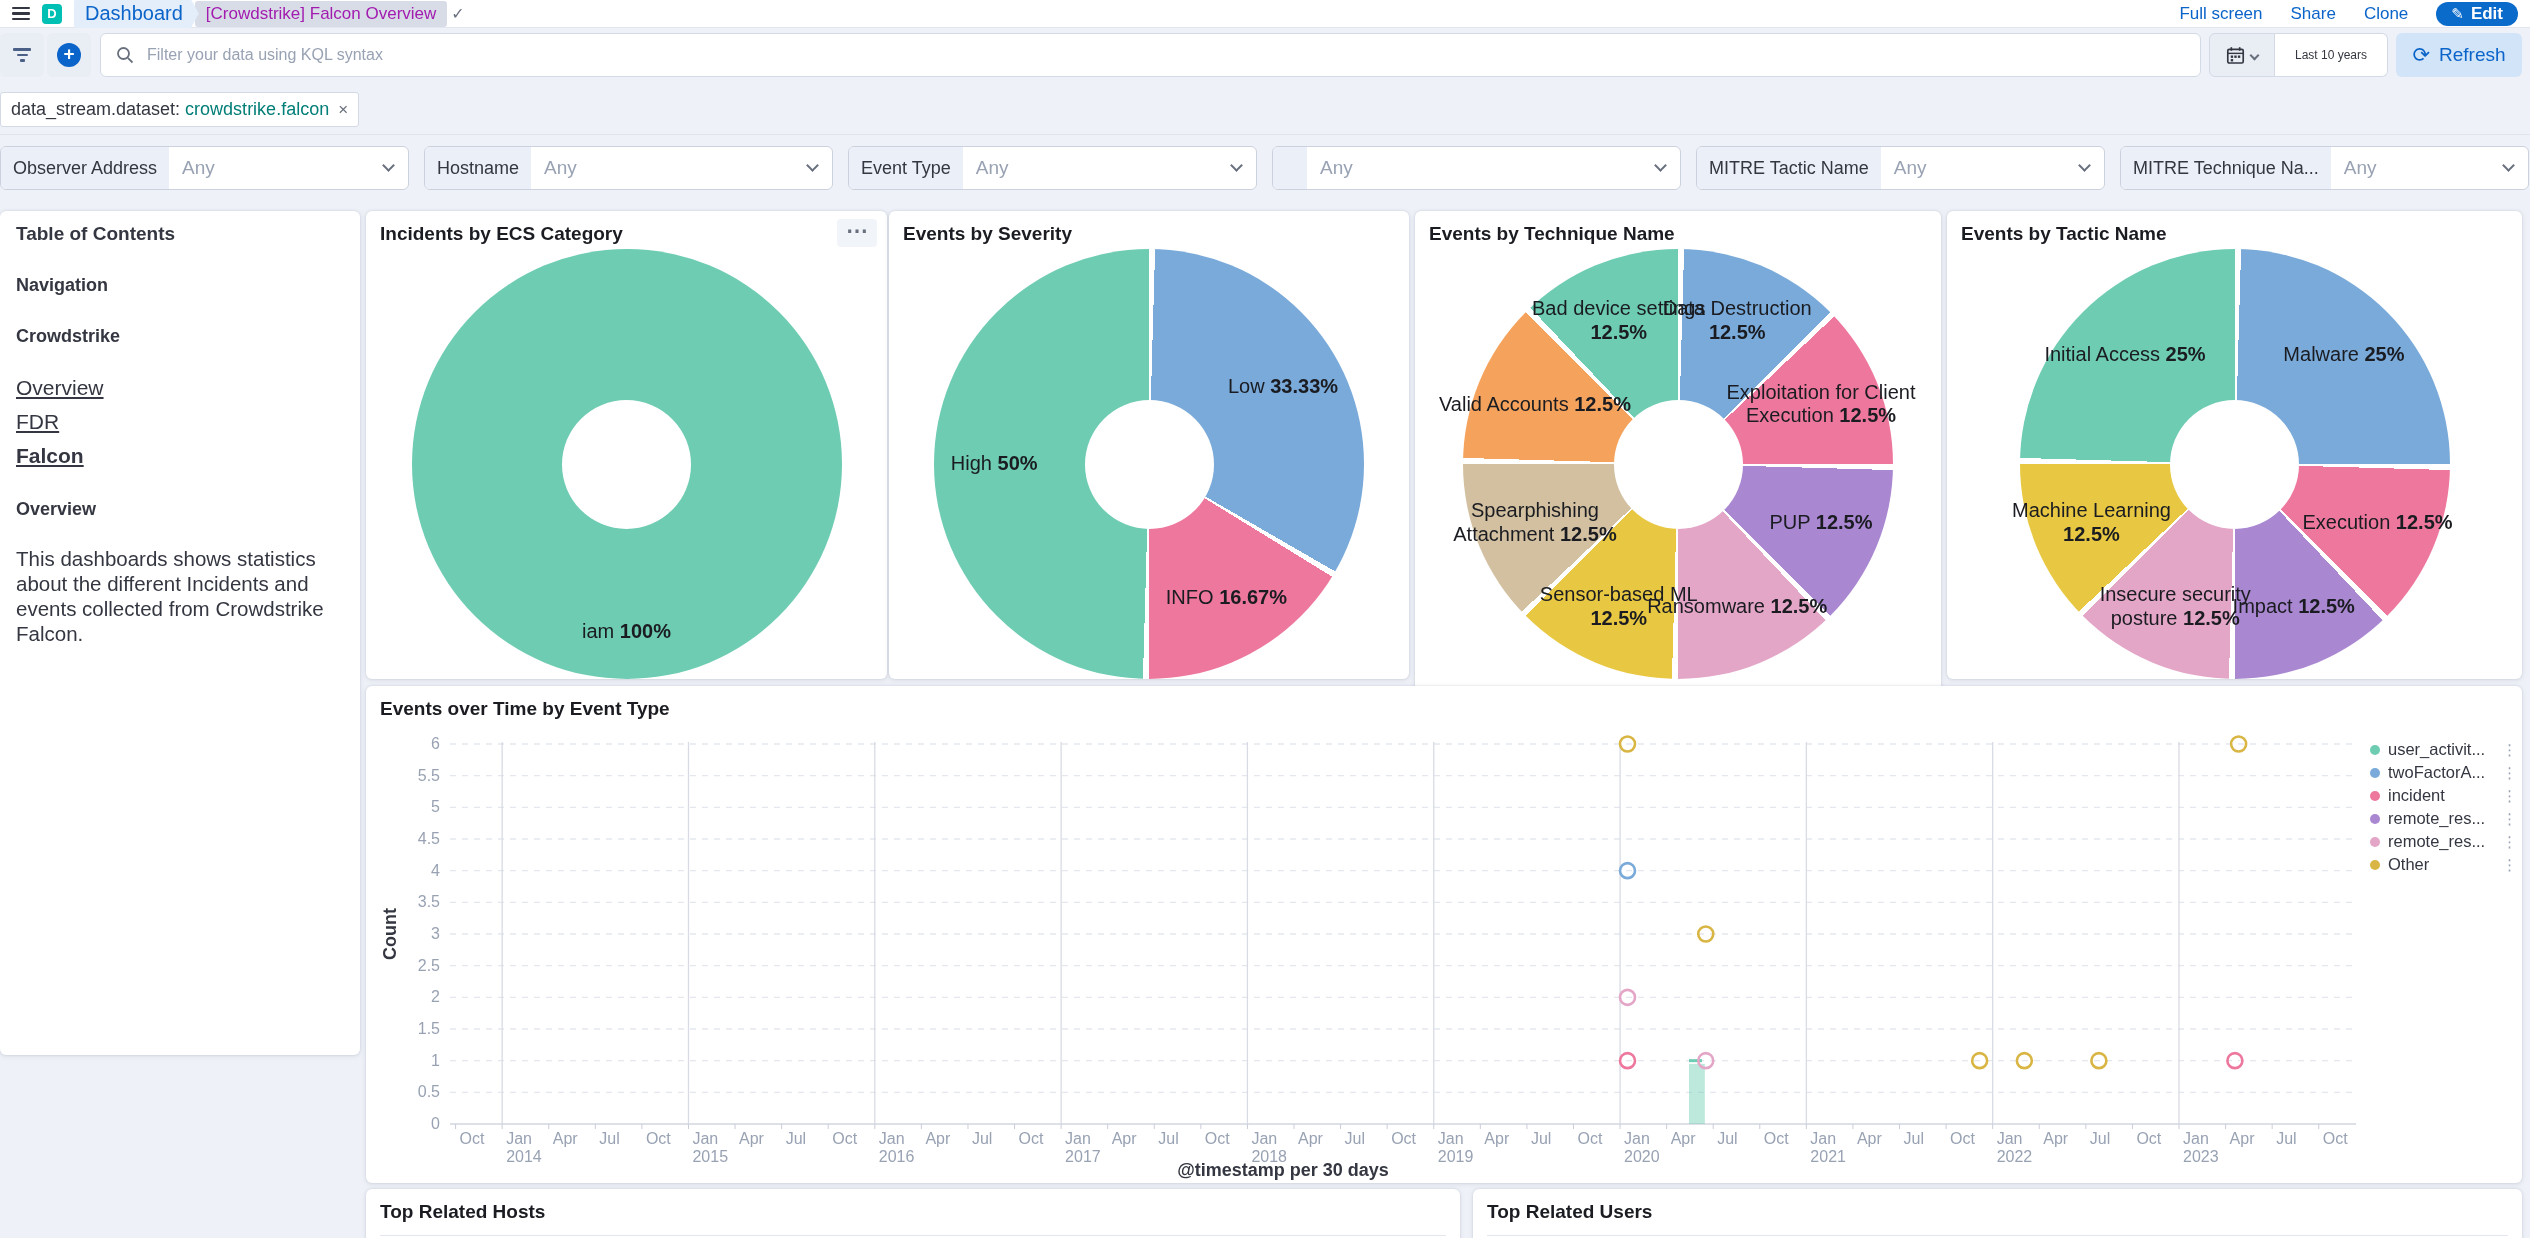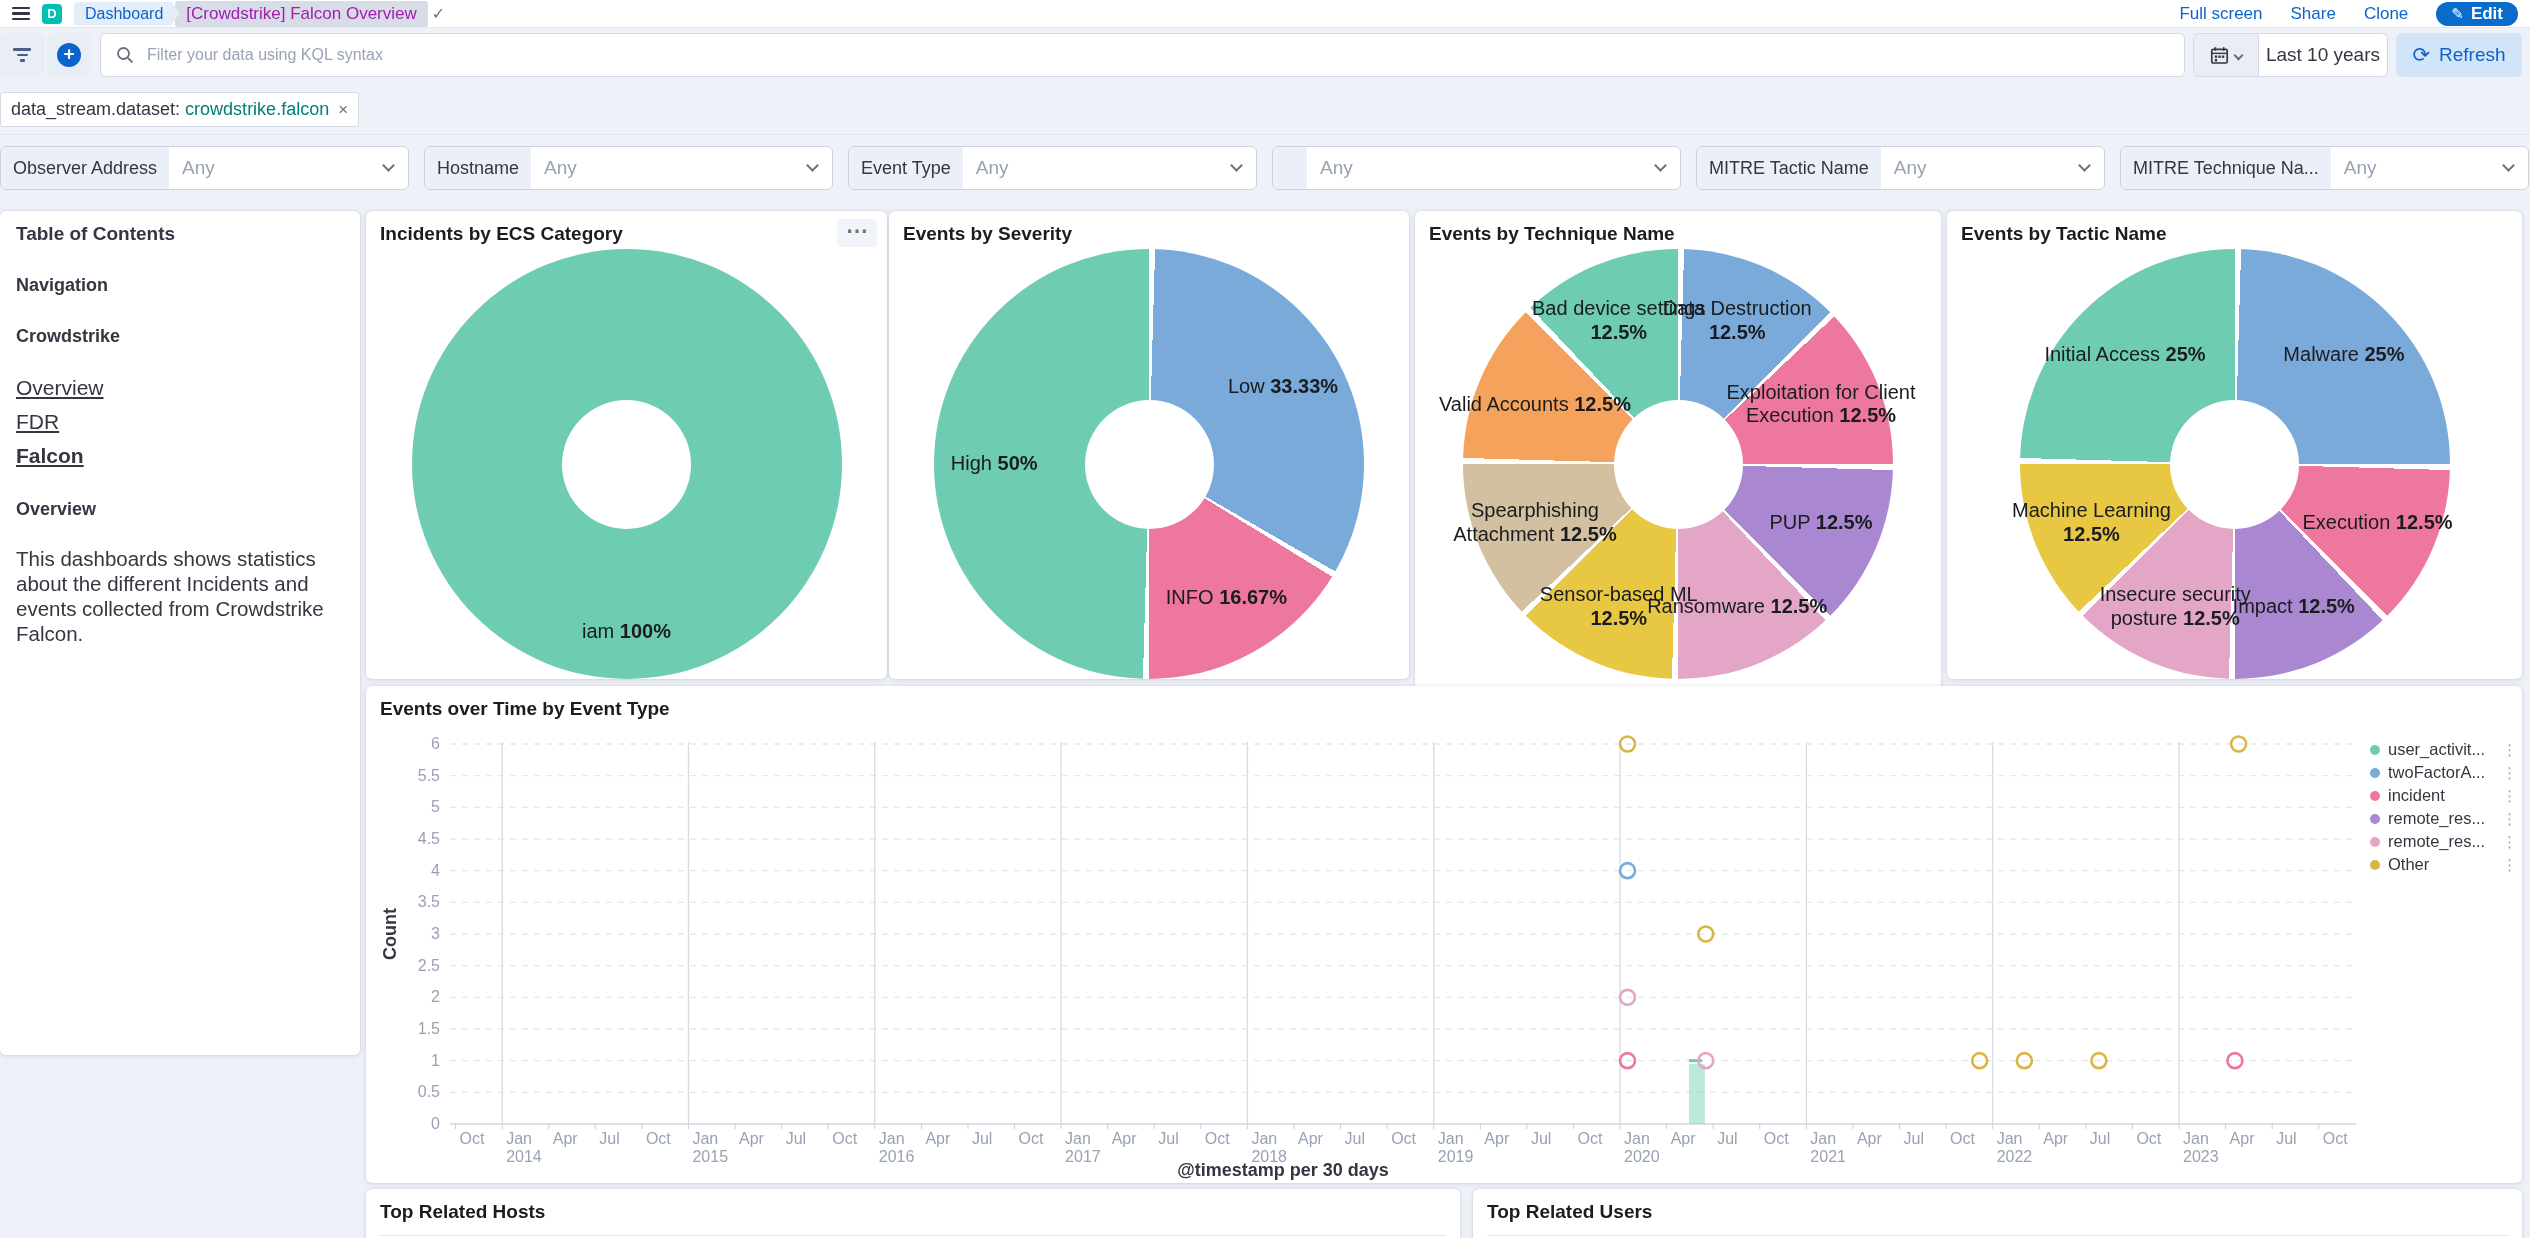--- a/index.html
+++ b/index.html
@@ -8,21 +8,21 @@
     width:2530px; height:1238px; overflow:hidden; position:relative;
     background:#eef1f7; font-family:"Liberation Sans", sans-serif; color:#343741;
   }
   
   .navbar { position:absolute; top:0; left:0; right:0; height:28px; background:#fff;
     border-bottom:1px solid #e3e6ef; display:flex; align-items:center; gap:12px; padding:0 12px; z-index:9; }
   .hamburger { display:flex; flex-direction:column; gap:3px; cursor:pointer; }
   .hamburger span { width:18px; height:2.5px; background:#343741; border-radius:1px; }
   .logo { width:20px; height:20px; border-radius:4px; background:#00BFB3; color:#fff;
     font-size:13px; font-weight:bold; display:flex; align-items:center; justify-content:center; }
-  .bc-root { background:#e3eefa; color:#0b64c9; font-size:16px; padding:3px 16px 3px 11px;
+  .bc-root { background:#e3eefa; color:#0b64c9; font-size:20px; padding:3px 16px 3px 11px;
     clip-path:polygon(0 0, calc(100% - 8px) 0, 100% 50%, calc(100% - 8px) 100%, 0 100%);
     border-radius:3px 0 0 3px; }
   .bc-current { background:#d8dce7; color:#a21caf; font-size:17px; padding:3px 11px; border-radius:3px; margin-left:-4px; }
   .bc-check { color:#69707d; font-size:16px; margin-left:4px; }
   .nav-right { margin-left:auto; display:flex; align-items:center; gap:28px; }
   .nav-link { color:#0b64c9; font-size:17px; cursor:pointer; }
   .edit-btn { background:#0b6bcb; color:#fff; font-size:17px; font-weight:bold; border:none;
     border-radius:13px; height:24px; padding:0 15px; display:flex; align-items:center; gap:7px; cursor:pointer; }
   .pencil { font-size:15px; font-weight:normal; }
   
@@ -35,21 +35,21 @@
   .plus-circle { width:24px; height:24px; border-radius:50%; background:#0b64c9; color:#fff;
     font-size:19px; line-height:22px; text-align:center; font-weight:bold; }
   .kql { flex:1; margin-left:6px; background:#fff; border:1px solid #d3dae6; border-radius:6px;
     display:flex; align-items:center; padding:0 14px; gap:10px; }
   .kql input { border:none; outline:none; flex:1; font-size:16px; color:#343741; font-family:inherit; background:transparent; }
   .kql input::placeholder { color:#98a2b3; }
   .date-group { display:flex; margin-left:8px; }
   .cal-btn { width:66px; background:#e9edf4; border:1px solid #d3dae6; border-radius:6px 0 0 6px;
     display:flex; align-items:center; justify-content:center; gap:6px; cursor:pointer; }
   .range-txt { background:#fff; border:1px solid #d3dae6; border-left:none; border-radius:0 6px 6px 0;
-    display:flex; align-items:center; padding:0 7px; font-size:19px; white-space:nowrap; cursor:pointer; }
+    display:flex; align-items:center; padding:0 20px; font-size:12px; white-space:nowrap; cursor:pointer; }
   .refresh-btn { margin-left:8px; width:126px; background:#d2e4f7; color:#0b64c9; border:none; border-radius:6px;
     display:flex; align-items:center; justify-content:center; gap:9px; font-size:19px; font-family:inherit; cursor:pointer; }
   .refresh-glyph { font-size:21px; }
   
   .pill-row { position:absolute; top:92px; left:0; }
   .filter-pill { display:inline-flex; align-items:center; background:#fff; border:1px solid #d3dae6;
     border-radius:3px; padding:6px 10px; font-size:18px; cursor:pointer; }
   .pill-value { color:#007e77; margin-left:5px; }
   .pill-x { color:#69707d; margin-left:9px; font-size:17px; }
   .section-divider { position:absolute; top:134px; left:0; right:0; height:1px; background:#e0e4ec; }

